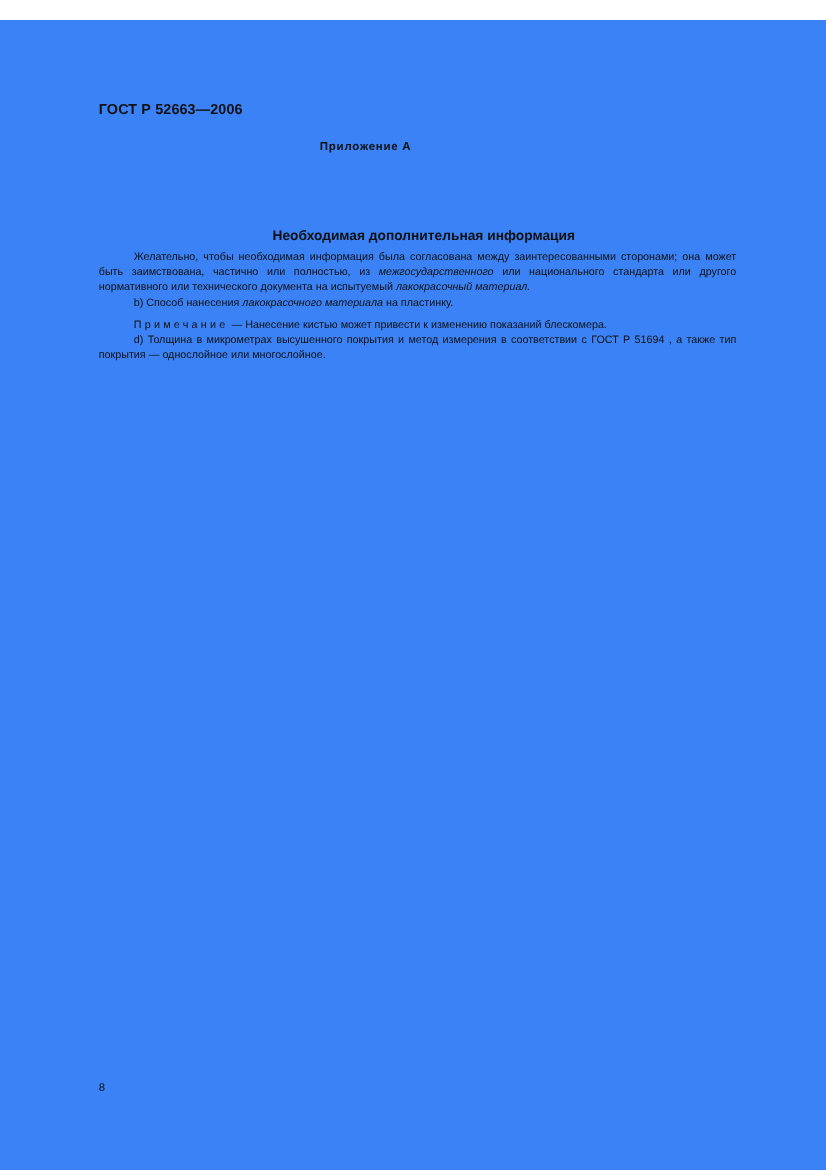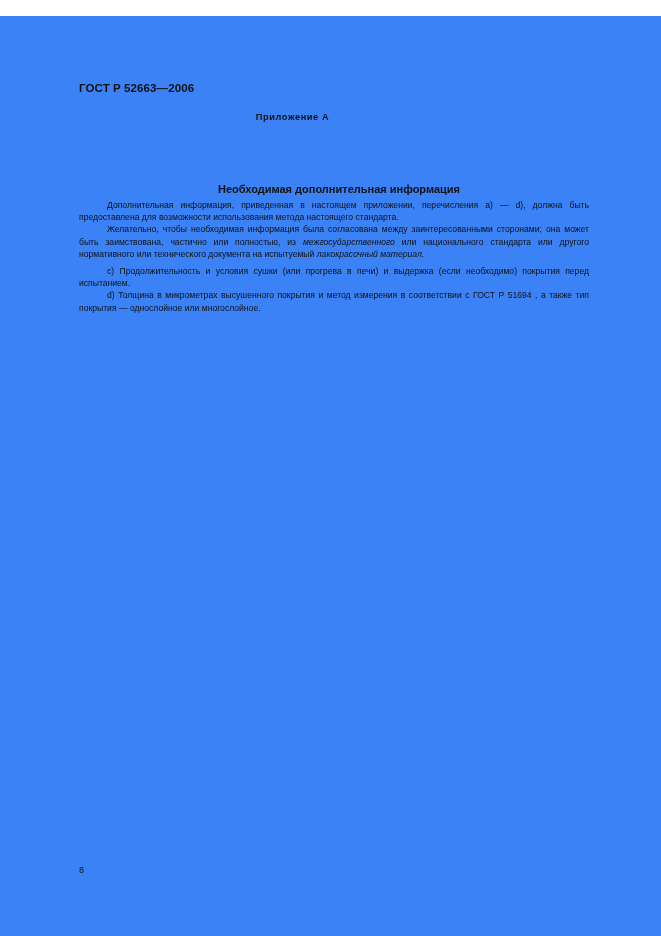--- a/index.html
+++ b/index.html
@@ -24,22 +24,26 @@
 <div class="page">
   <div class="header">ГОСТ Р 52663—2006</div>
 
   <div class="annex">
     <div>Приложение А</div>
   </div>
 
   <div class="title">Необходимая дополнительная информация</div>
 
   <div class="body">
-    <p class="ind">Дополнительная информация, приведенная в настоящем приложении, перечисления а) — d), должна быть предоставлена для возможности использования метода настоящего стандарта.</p>
     <p class="ind">
       <span>Желательно, чтобы необходимая информация была согласована между заинтересованными сторонами; она может быть заимствована, частично или полностью, из </span><em>межгосударственного</em><span> или национального стандарта или другого нормативного или технического документа на испытуемый </span><em>лакокрасочный материал.</em>
     </p>
-    <p class="ind gap">c)  Продолжительность и условия сушки (или прогрева в печи) и выдержка (если необходимо) покрытия перед испытанием.</p>
+    <p class="ind">
+      <span>b)  Способ нанесения </span><em>лакокрасочного материала</em><span> на пластинку.</span>
+    </p>
+    <p class="ind gap">
+      <span class="spaced">Примечание</span> <span>— Нанесение кистью может привести к изменению показаний блескомера.</span>
+    </p>
     <p class="ind">d)  Толщина в микрометрах высушенного покрытия и метод измерения в соответствии с ГОСТ Р 51694 , а также тип покрытия — однослойное или многослойное.</p>
   </div>
 
   <div class="pagenum">8</div>
 </div>
 
 </body></html>

